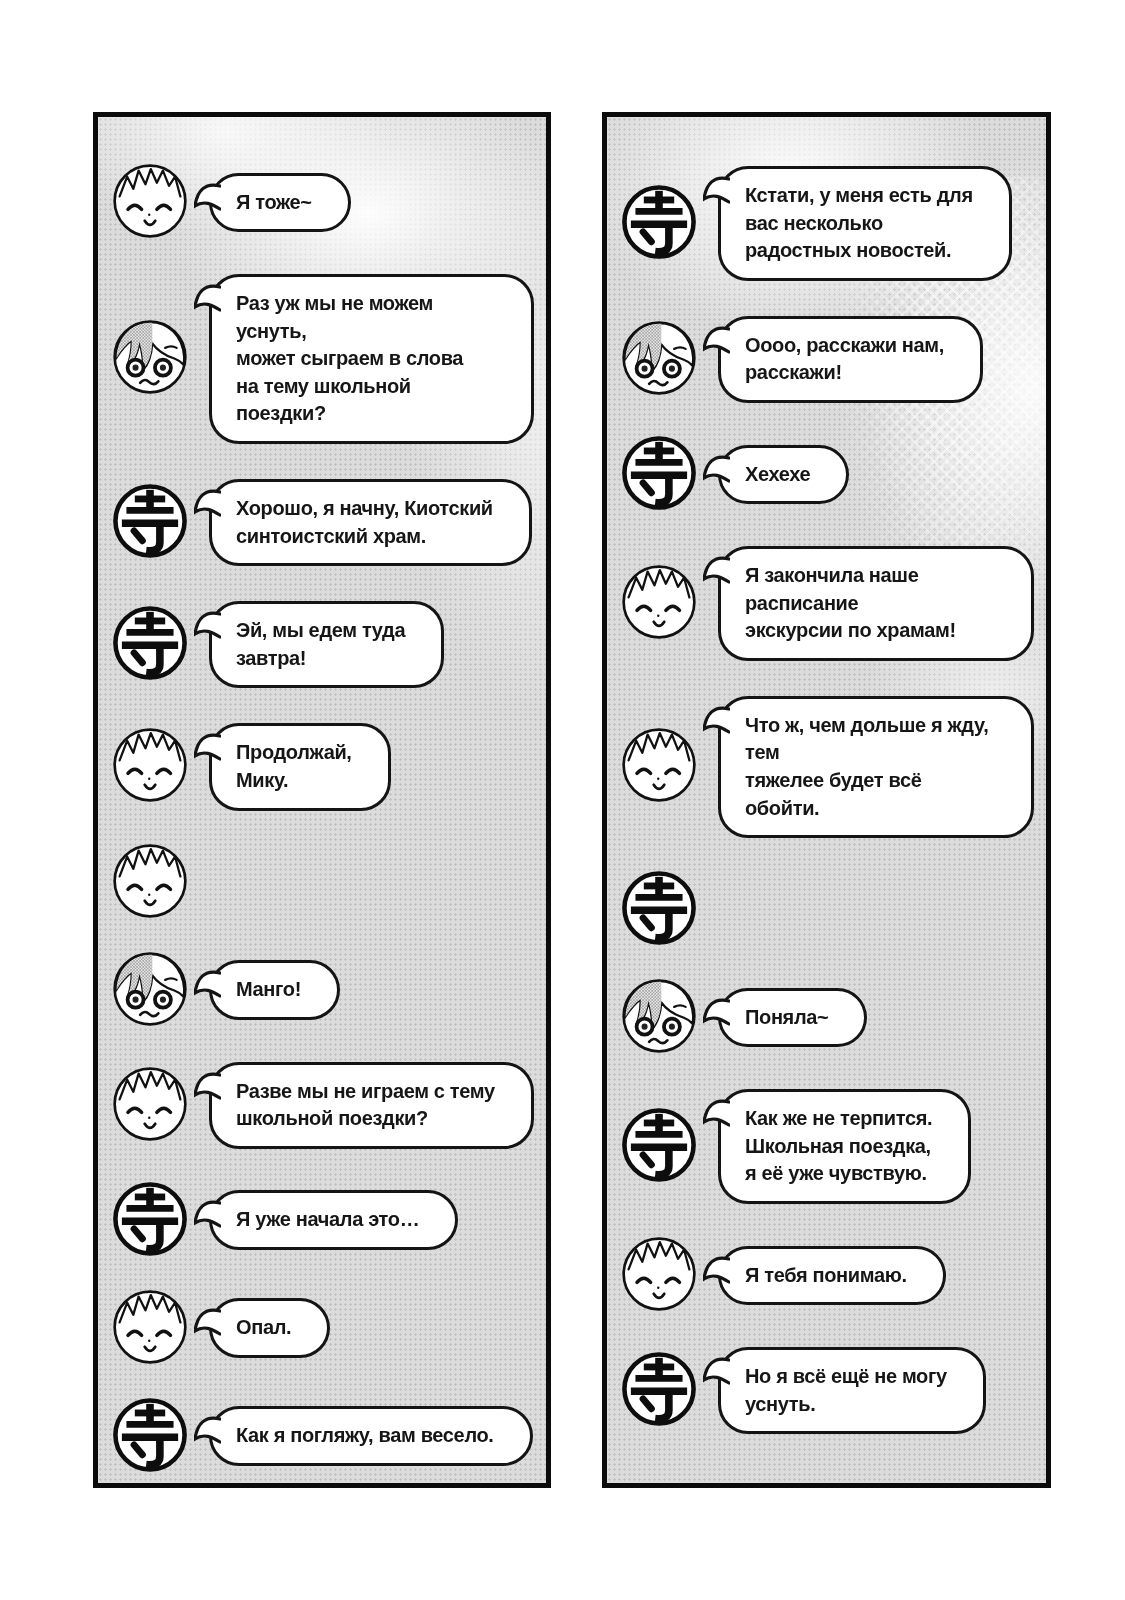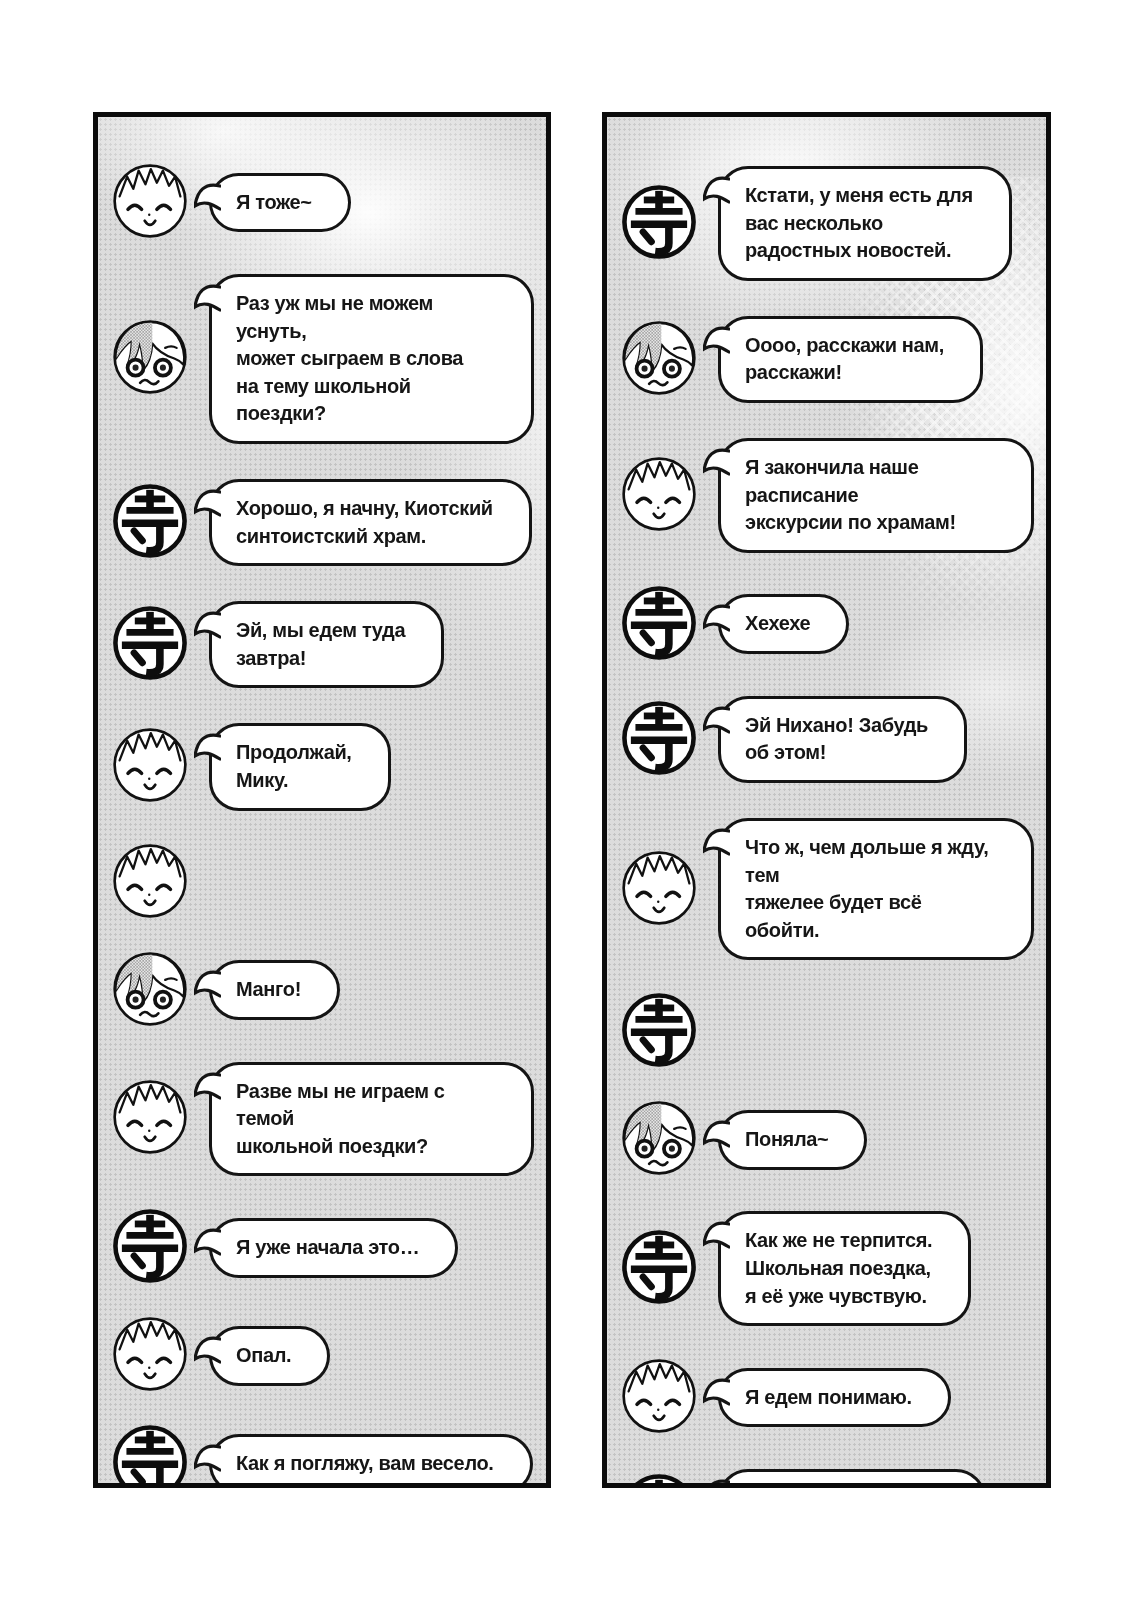--- a/index.html
+++ b/index.html
@@ -215,21 +215,21 @@
     <path d="M59,61 Q68,50 77,61" fill="none" stroke="#111111" stroke-width="4.5" stroke-linecap="round"></path>
     <circle cx="49" cy="68" r="1.6" fill="#111111"></circle>
     <path d="M43,76 Q50,87 57,76" fill="none" stroke="#111111" stroke-width="3.5" stroke-linecap="round"></path>
   </svg>
           </div>
     <div class="bubble">
       <svg class="tail" viewBox="0 0 27 29">
         <path d="M26,3 C11,-1 3,8 1,23 C10,17 18,21 26,26 Z" fill="#ffffff" stroke="none"></path>
         <path d="M26,3 C11,-1 3,8 1,23 C10,17 18,21 26,26" fill="none" stroke="#141414" stroke-width="3.2" stroke-linecap="round"></path>
       </svg>
-      <div class="msg-text">Разве мы не играем с темой
+      <div class="msg-text">Разве мы не играем с тему
 школьной поездки?</div>
     </div>
   </div>
         <div class="row">
     <div class="avatar">
             <svg viewBox="0 0 100 100">
     <circle cx="50" cy="50" r="45.5" fill="#ffffff" stroke="#0d0d0d" stroke-width="6"></circle>
     <g stroke="#0d0d0d" fill="none" stroke-linecap="butt">
       <path d="M50,9 V36" stroke-width="10"></path>
       <path d="M30,21 H70" stroke-width="9"></path>
@@ -347,82 +347,58 @@
         <path d="M26,3 C11,-1 3,8 1,23 C10,17 18,21 26,26 Z" fill="#ffffff" stroke="none"></path>
         <path d="M26,3 C11,-1 3,8 1,23 C10,17 18,21 26,26" fill="none" stroke="#141414" stroke-width="3.2" stroke-linecap="round"></path>
       </svg>
       <div class="msg-text">Оооо, расскажи нам,
 расскажи!</div>
     </div>
   </div>
         <div class="row">
     <div class="avatar">
             <svg viewBox="0 0 100 100">
+    <circle cx="50" cy="50" r="45.5" fill="#ffffff" stroke="#0d0d0d" stroke-width="6"></circle>
+    <g stroke="#0d0d0d" fill="none" stroke-linecap="butt">
+      <path d="M50,9 V36" stroke-width="10"></path>
+      <path d="M30,21 H70" stroke-width="9"></path>
+      <path d="M19,36 H81" stroke-width="9"></path>
+      <path d="M13,53 H87" stroke-width="10"></path>
+      <path d="M63,53 V78 Q63,91 45,89" stroke-width="10"></path>
+      <path d="M29,63 L40,76" stroke-width="9" stroke-linecap="round"></path>
+    </g>
+  </svg>
+            <span class="sr">寺</span>
+          </div>
+    <div class="bubble">
+      <svg class="tail" viewBox="0 0 27 29">
+        <path d="M26,3 C11,-1 3,8 1,23 C10,17 18,21 26,26 Z" fill="#ffffff" stroke="none"></path>
+        <path d="M26,3 C11,-1 3,8 1,23 C10,17 18,21 26,26" fill="none" stroke="#141414" stroke-width="3.2" stroke-linecap="round"></path>
+      </svg>
+      <div class="msg-text">Хехехе</div>
+    </div>
+  </div>
+        <div class="row">
+    <div class="avatar">
+            <svg viewBox="0 0 100 100">
     <circle cx="50" cy="50" r="46.5" fill="#ffffff" stroke="#111111" stroke-width="3.5"></circle>
     <path d="M10,44 L20,18 L28,34 L35,10 L44,28 L51,8 L59,26 L67,10 L75,30 L83,18 L90,44" fill="none" stroke="#111111" stroke-width="3" stroke-linejoin="round" stroke-linecap="round"></path>
     <path d="M21,61 Q30,50 39,61" fill="none" stroke="#111111" stroke-width="4.5" stroke-linecap="round"></path>
     <path d="M59,61 Q68,50 77,61" fill="none" stroke="#111111" stroke-width="4.5" stroke-linecap="round"></path>
     <circle cx="49" cy="68" r="1.6" fill="#111111"></circle>
     <path d="M43,76 Q50,87 57,76" fill="none" stroke="#111111" stroke-width="3.5" stroke-linecap="round"></path>
   </svg>
           </div>
     <div class="bubble">
       <svg class="tail" viewBox="0 0 27 29">
         <path d="M26,3 C11,-1 3,8 1,23 C10,17 18,21 26,26 Z" fill="#ffffff" stroke="none"></path>
         <path d="M26,3 C11,-1 3,8 1,23 C10,17 18,21 26,26" fill="none" stroke="#141414" stroke-width="3.2" stroke-linecap="round"></path>
       </svg>
       <div class="msg-text">Я закончила наше расписание
 экскурсии по храмам!</div>
-    </div>
-  </div>
-        <div class="row">
-    <div class="avatar">
-            <svg viewBox="0 0 100 100">
-    <circle cx="50" cy="50" r="45.5" fill="#ffffff" stroke="#0d0d0d" stroke-width="6"></circle>
-    <g stroke="#0d0d0d" fill="none" stroke-linecap="butt">
-      <path d="M50,9 V36" stroke-width="10"></path>
-      <path d="M30,21 H70" stroke-width="9"></path>
-      <path d="M19,36 H81" stroke-width="9"></path>
-      <path d="M13,53 H87" stroke-width="10"></path>
-      <path d="M63,53 V78 Q63,91 45,89" stroke-width="10"></path>
-      <path d="M29,63 L40,76" stroke-width="9" stroke-linecap="round"></path>
-    </g>
-  </svg>
-            <span class="sr">寺</span>
-          </div>
-    <div class="bubble">
-      <svg class="tail" viewBox="0 0 27 29">
-        <path d="M26,3 C11,-1 3,8 1,23 C10,17 18,21 26,26 Z" fill="#ffffff" stroke="none"></path>
-        <path d="M26,3 C11,-1 3,8 1,23 C10,17 18,21 26,26" fill="none" stroke="#141414" stroke-width="3.2" stroke-linecap="round"></path>
-      </svg>
-      <div class="msg-text">Хехехе</div>
-    </div>
-  </div>
-        <div class="row">
-    <div class="avatar">
-            <svg viewBox="0 0 100 100">
-    <circle cx="50" cy="50" r="45.5" fill="#ffffff" stroke="#0d0d0d" stroke-width="6"></circle>
-    <g stroke="#0d0d0d" fill="none" stroke-linecap="butt">
-      <path d="M50,9 V36" stroke-width="10"></path>
-      <path d="M30,21 H70" stroke-width="9"></path>
-      <path d="M19,36 H81" stroke-width="9"></path>
-      <path d="M13,53 H87" stroke-width="10"></path>
-      <path d="M63,53 V78 Q63,91 45,89" stroke-width="10"></path>
-      <path d="M29,63 L40,76" stroke-width="9" stroke-linecap="round"></path>
-    </g>
-  </svg>
-            <span class="sr">寺</span>
-          </div>
-    <div class="bubble">
-      <svg class="tail" viewBox="0 0 27 29">
-        <path d="M26,3 C11,-1 3,8 1,23 C10,17 18,21 26,26 Z" fill="#ffffff" stroke="none"></path>
-        <path d="M26,3 C11,-1 3,8 1,23 C10,17 18,21 26,26" fill="none" stroke="#141414" stroke-width="3.2" stroke-linecap="round"></path>
-      </svg>
-      <div class="msg-text">Эй Нихано! Забудь
-об этом!</div>
     </div>
   </div>
         <div class="row">
     <div class="avatar">
             <svg viewBox="0 0 100 100">
     <circle cx="50" cy="50" r="46.5" fill="#ffffff" stroke="#111111" stroke-width="3.5"></circle>
     <path d="M10,44 L20,18 L28,34 L35,10 L44,28 L51,8 L59,26 L67,10 L75,30 L83,18 L90,44" fill="none" stroke="#111111" stroke-width="3" stroke-linejoin="round" stroke-linecap="round"></path>
     <path d="M21,61 Q30,50 39,61" fill="none" stroke="#111111" stroke-width="4.5" stroke-linecap="round"></path>
     <path d="M59,61 Q68,50 77,61" fill="none" stroke="#111111" stroke-width="4.5" stroke-linecap="round"></path>
     <circle cx="49" cy="68" r="1.6" fill="#111111"></circle>
@@ -517,21 +493,21 @@
     <path d="M59,61 Q68,50 77,61" fill="none" stroke="#111111" stroke-width="4.5" stroke-linecap="round"></path>
     <circle cx="49" cy="68" r="1.6" fill="#111111"></circle>
     <path d="M43,76 Q50,87 57,76" fill="none" stroke="#111111" stroke-width="3.5" stroke-linecap="round"></path>
   </svg>
           </div>
     <div class="bubble">
       <svg class="tail" viewBox="0 0 27 29">
         <path d="M26,3 C11,-1 3,8 1,23 C10,17 18,21 26,26 Z" fill="#ffffff" stroke="none"></path>
         <path d="M26,3 C11,-1 3,8 1,23 C10,17 18,21 26,26" fill="none" stroke="#141414" stroke-width="3.2" stroke-linecap="round"></path>
       </svg>
-      <div class="msg-text">Я едем понимаю.</div>
+      <div class="msg-text">Я тебя понимаю.</div>
     </div>
   </div>
         <div class="row">
     <div class="avatar">
             <svg viewBox="0 0 100 100">
     <circle cx="50" cy="50" r="45.5" fill="#ffffff" stroke="#0d0d0d" stroke-width="6"></circle>
     <g stroke="#0d0d0d" fill="none" stroke-linecap="butt">
       <path d="M50,9 V36" stroke-width="10"></path>
       <path d="M30,21 H70" stroke-width="9"></path>
       <path d="M19,36 H81" stroke-width="9"></path>

